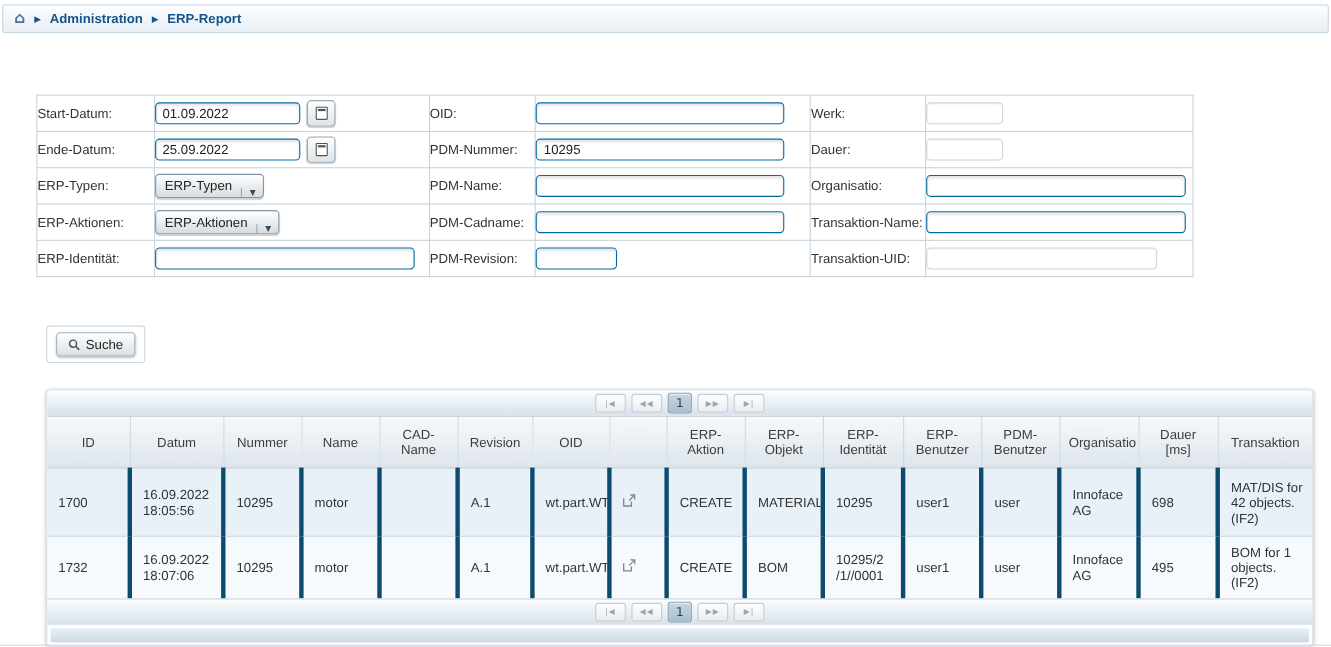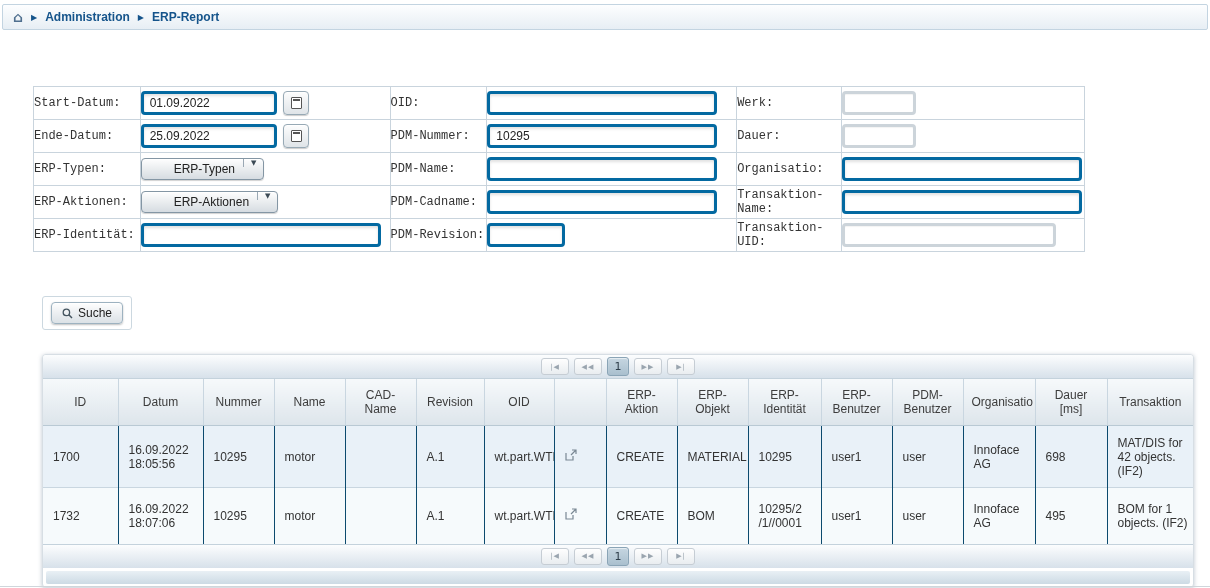--- a/index.html
+++ b/index.html
@@ -20,47 +20,46 @@
   
   table.form{
     position:absolute;left:33px;top:86px;width:1052px;
     border-collapse:collapse;background:#fff;
     border:1px solid #b9c6d0;
   }
   table.form td{
     border:1px solid #c9d4dd;height:32px;vertical-align:middle;
     font-size:12px;color:#333;padding:0;
   }
-  td.lbl{padding-left:12px;font-family:Liberation Mono, monospace;}
+  td.lbl{padding-left:12px;}
   td.fld{padding-left:7px;}
   .ti{
-    height:18px;border:3px solid #0369a1;border-radius:4px;
+    height:18px;border:1px solid #0369a1;border-radius:4px;
     box-shadow:inset 0 2px 3px rgba(0,0,0,.12);
     padding:0 6px;font:12px "Liberation Sans",sans-serif;color:#222;background:#fff;
     vertical-align:middle;
   }
   .ti.dis{border-color:#ccd4da;box-shadow:inset 0 1px 1px rgba(0,0,0,.05);}
   .w-date{width:118px}.w-lg{width:222px}.w-md{width:212px}.w-rev{width:60px}
   .w-sm{width:56px}.w-org{width:222px}.w-uid{width:196px}.w-limit{width:52px}
   .cal-btn,.dd-btn{
     display:inline-flex;align-items:center;justify-content:center;
     width:24px;height:22px;margin-left:3px;vertical-align:middle;
     border:1px solid #97a9b5;border-radius:4px;
     background:linear-gradient(#fdfdfd,#dfe4e8);
     box-shadow:0 1px 1px rgba(0,0,0,.2), inset 0 1px 0 #fff;cursor:pointer;
   }
   .cal-glyph{width:9px;height:10px;border:1px solid #555;border-radius:1px;position:relative;background:#fff;}
   .cal-glyph::before{content:"";position:absolute;top:1px;left:1px;right:1px;height:2px;background:#555;}
   .dd-arrow{font-family:"DejaVu Sans",sans-serif;font-size:7px;color:#3c4a55;}
   .select-btn{
-    display:inline-flex;align-items:flex-start;vertical-align:middle;cursor:pointer;
+    display:inline-flex;align-items:flex-end;vertical-align:middle;cursor:pointer;
     border:1px solid #8496a4;border-radius:4px;overflow:hidden;
     background:linear-gradient(#fefefe,#d6dce1);
     box-shadow:0 1px 1px rgba(0,0,0,.18), inset 0 1px 0 #fff;
-    padding-left:24px;
   }
   .select-btn .txt{padding:3px 8px;font-size:12px;color:#222;display:flex;align-items:center;}
   .select-btn .arr{border-left:1px solid #9aa8b4;padding:0 7px;display:flex;align-items:center;}
   
   .suche-box{
     position:absolute;left:42px;top:296px;width:88px;height:32px;
     border:1px solid #ccd8e0;border-radius:3px;background:#fff;
     display:flex;align-items:center;justify-content:center;
   }
   .suche-btn{
@@ -97,21 +96,21 @@
   }
   table.grid{width:100%;border-collapse:collapse;table-layout:fixed;font-size:12px;color:#333;}
   table.grid thead th{
     height:42px;font-weight:normal;text-align:center;padding:2px 8px;
     background:linear-gradient(#f6f9fb,#dde5eb);
     border-left:1px solid #c9d6e0;border-bottom:1px solid #b9c9d4;
     overflow:hidden;color:#3d3d3d;
   }
   table.grid thead th:first-child{border-left:none;}
   table.grid tbody td{
-    border-left:1px solid #0c4a6e;border-top:1px solid #c9d6e0;
+    border-left:4px solid #0c4a6e;border-top:1px solid #c9d6e0;
     padding:4px 4px 4px 10px;vertical-align:middle;overflow:hidden;
   }
   table.grid tbody td:first-child{border-left:none;}
   tr.row-a{background:#e9f1f8;height:62px;}
   tr.row-b{background:#f6fafc;height:56px;}
   td.clip{white-space:nowrap;}
   .link-ico{display:inline-block;width:12px;height:12px;cursor:pointer;}
   .grid-footer{height:13px;margin:3px;border-radius:2px;
     background:linear-gradient(#e9f0f5,#ccdae4);}
   .page-bottom{position:absolute;left:0;right:0;bottom:1px;border-top:1px solid #cfd6db;}

